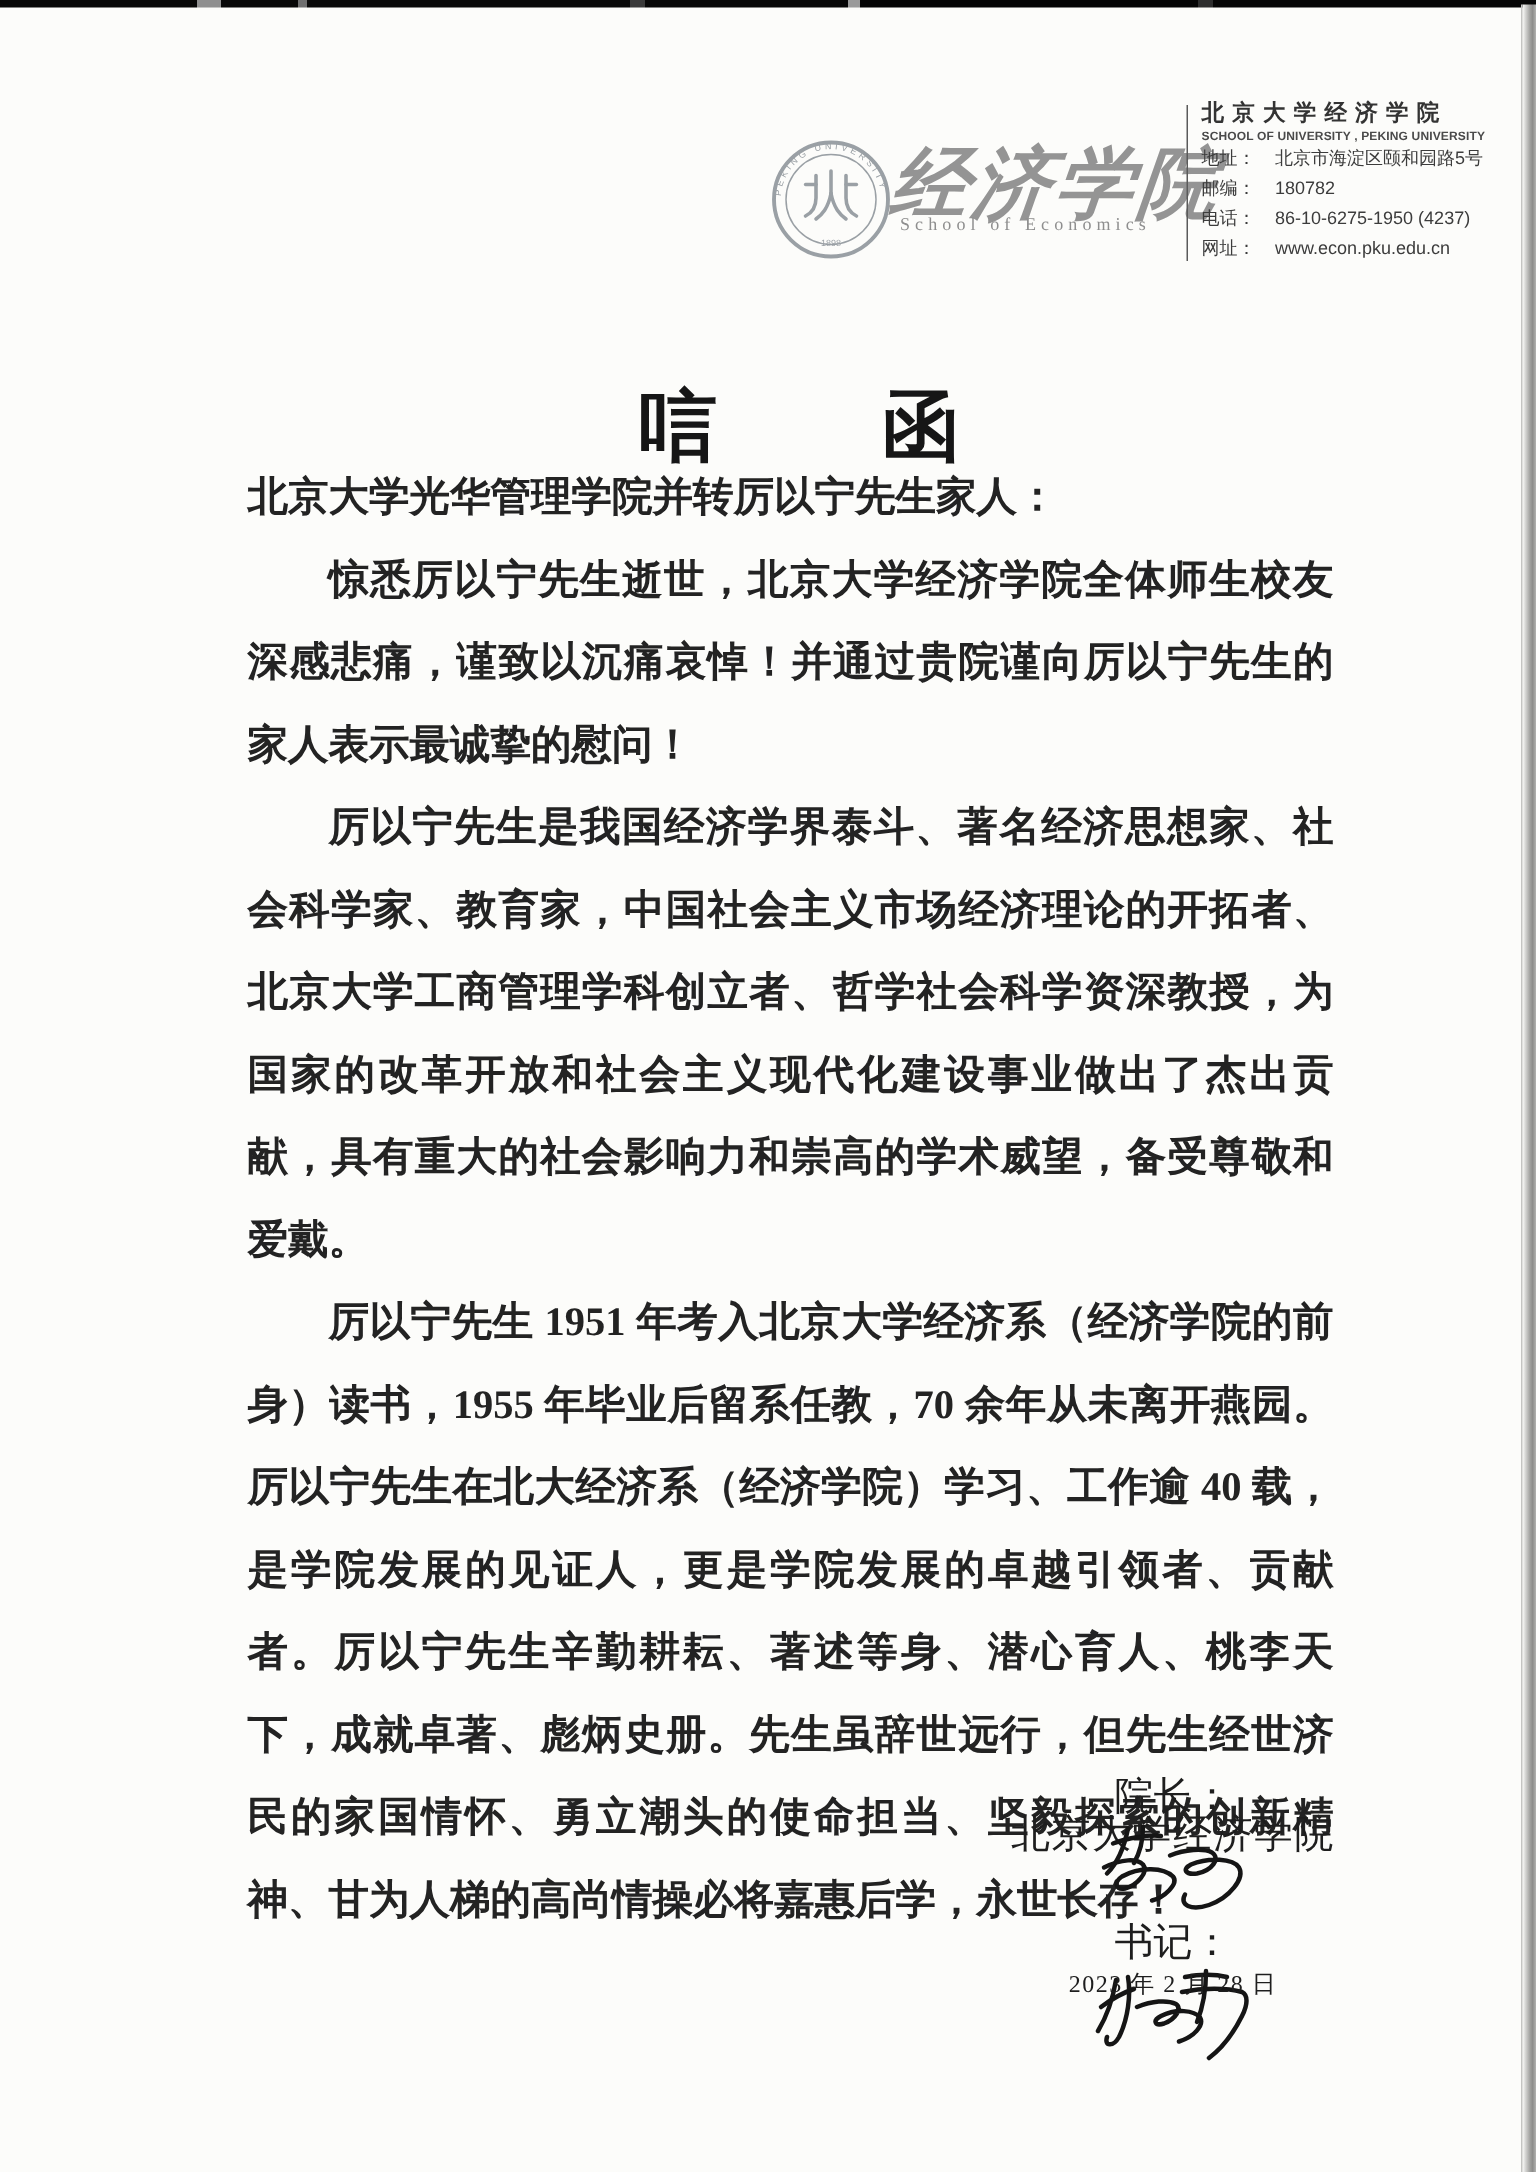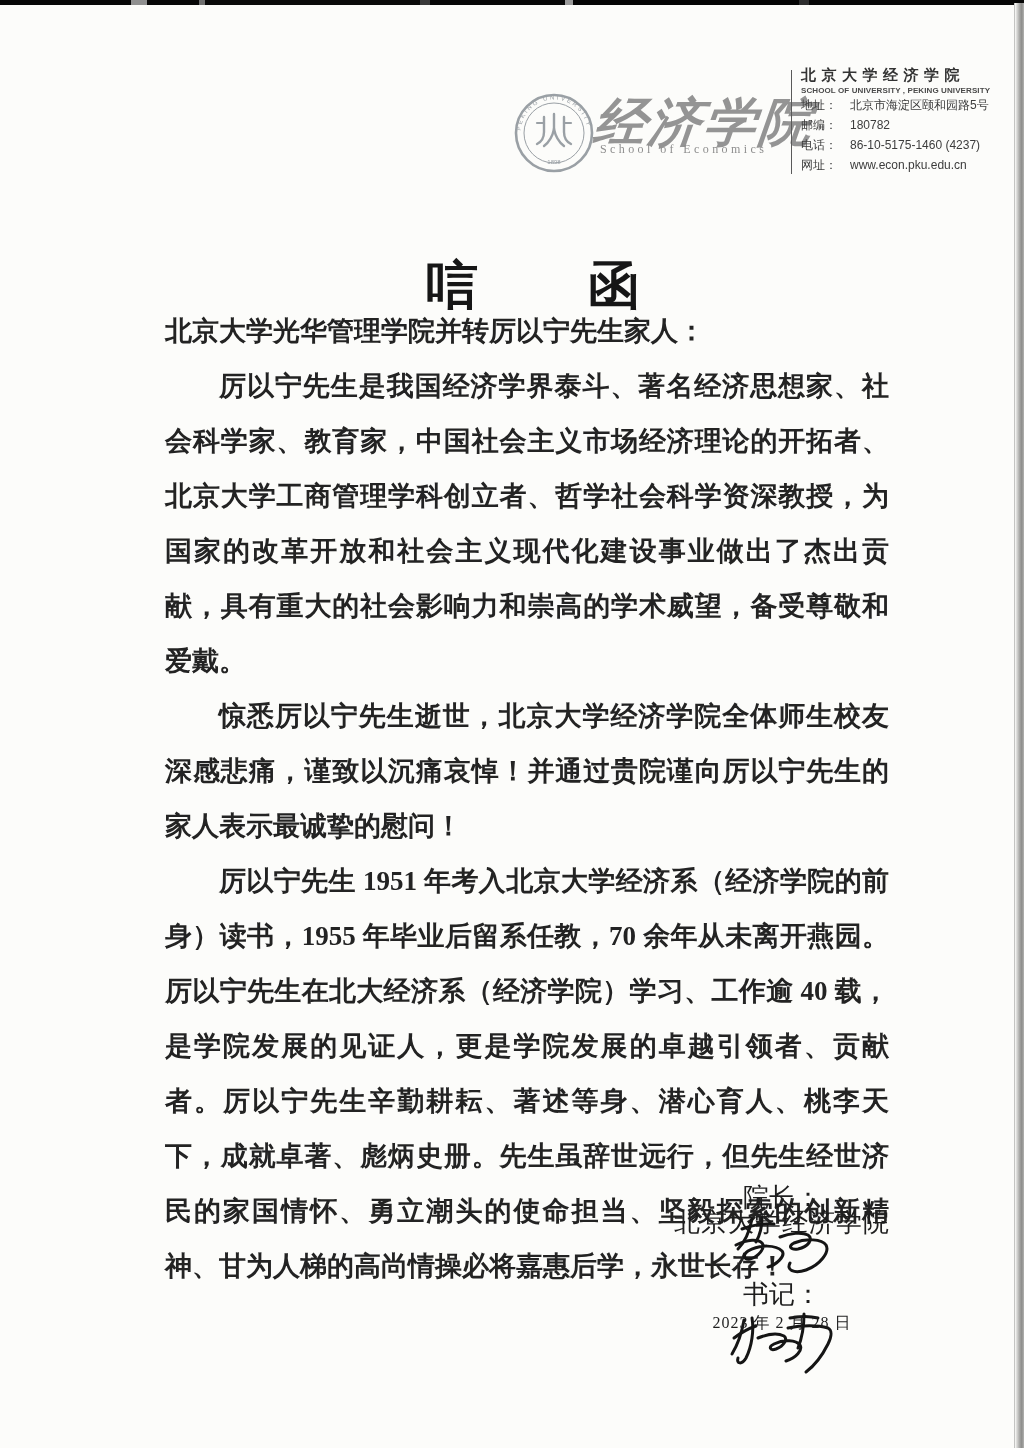--- a/index.html
+++ b/index.html
@@ -120,37 +120,37 @@
     <div class="head-info">
       <div class="org-cn">北京大学经济学院</div>
       <div class="org-en">SCHOOL OF UNIVERSITY , PEKING UNIVERSITY</div>
       <div class="info-row">
         <span class="lbl">地址：</span><span>北京市海淀区颐和园路5号</span>
       </div>
       <div class="info-row">
         <span class="lbl">邮编：</span><span>180782</span>
       </div>
       <div class="info-row">
-        <span class="lbl">电话：</span><span>86-10-5175-1460 (4237)</span>
+        <span class="lbl">电话：</span><span>86-10-6275-1950 (4237)</span>
       </div>
       <div class="info-row">
         <span class="lbl">网址：</span><span>www.econ.pku.edu.cn</span>
       </div>
     </div>
   </header>
 
   <h1 class="title">
     <span>唁</span>
     <span>函</span>
   </h1>
 
   <main class="bodytext">
     <p class="salutation">北京大学光华管理学院并转厉以宁先生家人：</p>
+    <p class="para">惊悉厉以宁先生逝世，北京大学经济学院全体师生校友深感悲痛，谨致以沉痛哀悼！并通过贵院谨向厉以宁先生的家人表示最诚挚的慰问！</p>
     <p class="para">厉以宁先生是我国经济学界泰斗、著名经济思想家、社会科学家、教育家，中国社会主义市场经济理论的开拓者、北京大学工商管理学科创立者、哲学社会科学资深教授，为国家的改革开放和社会主义现代化建设事业做出了杰出贡献，具有重大的社会影响力和崇高的学术威望，备受尊敬和爱戴。</p>
-    <p class="para">惊悉厉以宁先生逝世，北京大学经济学院全体师生校友深感悲痛，谨致以沉痛哀悼！并通过贵院谨向厉以宁先生的家人表示最诚挚的慰问！</p>
     <p class="para">厉以宁先生 1951 年考入北京大学经济系（经济学院的前身）读书，1955 年毕业后留系任教，70 余年从未离开燕园。厉以宁先生在北大经济系（经济学院）学习、工作逾 40 载，是学院发展的见证人，更是学院发展的卓越引领者、贡献者。厉以宁先生辛勤耕耘、著述等身、潜心育人、桃李天下，成就卓著、彪炳史册。先生虽辞世远行，但先生经世济民的家国情怀、勇立潮头的使命担当、坚毅探索的创新精神、甘为人梯的高尚情操必将嘉惠后学，永世长存！</p>
   </main>
 
   <div class="signoff">
     <div class="signoff-org">北京大学经济学院</div>
     <div class="sigline">
       <span class="sig-label">院长：</span>
       <svg class="sig" viewBox="0 0 108 62">
         <g fill="none" stroke="#151515" stroke-width="3" stroke-linecap="round" stroke-linejoin="round">
           <path d="M14,14 C24,10 38,8 46,9"></path>

